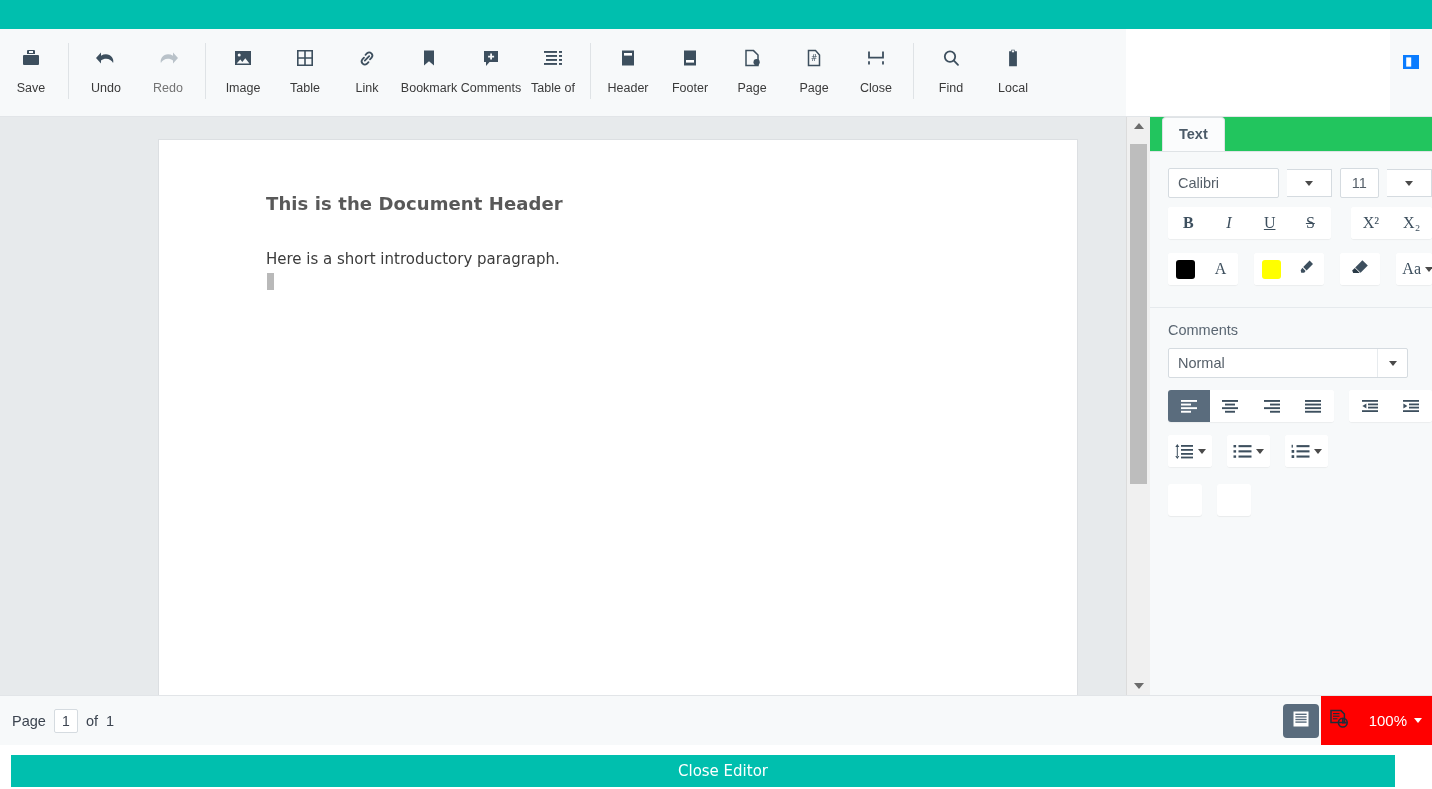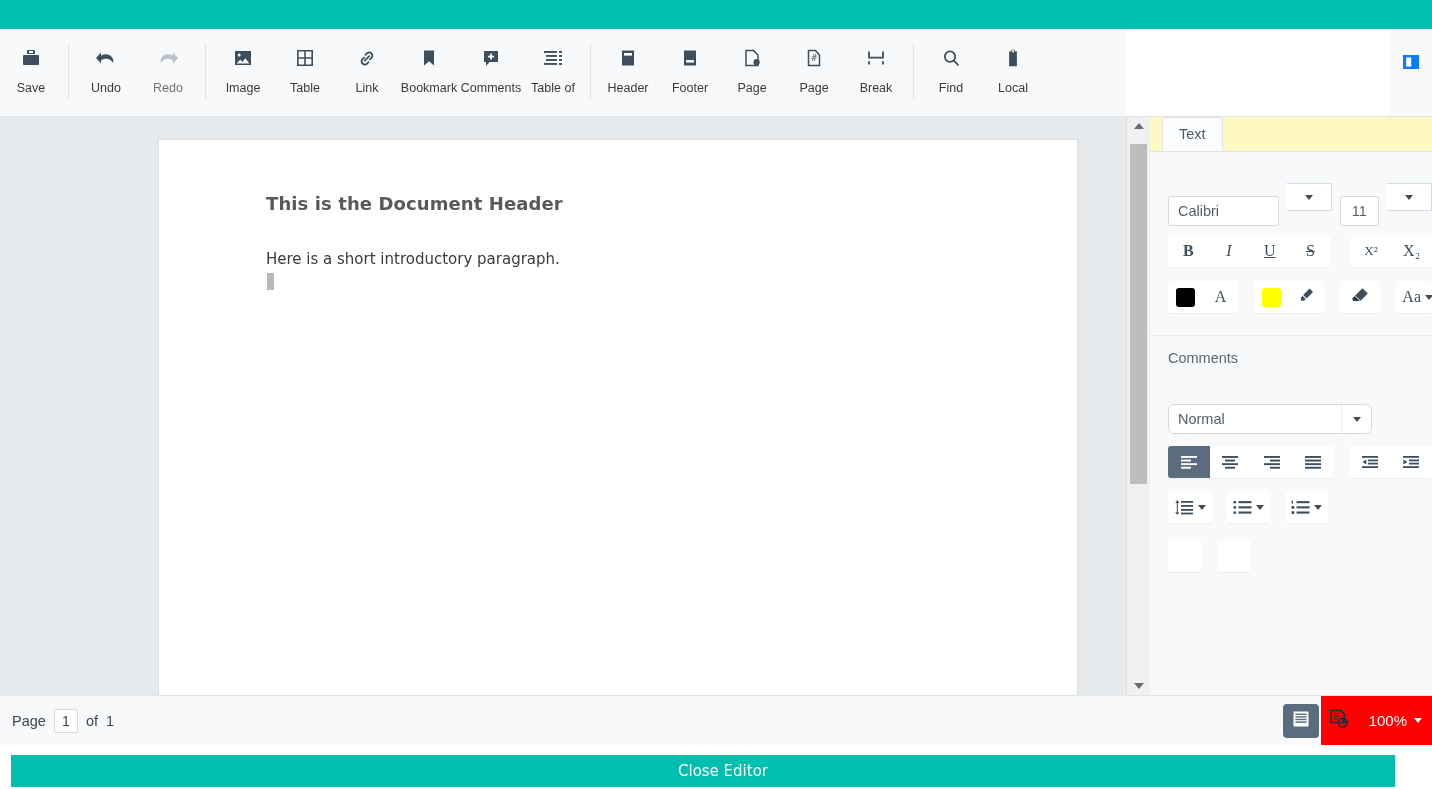--- a/index.html
+++ b/index.html
@@ -168,21 +168,22 @@
     background: #f7f9fa;
     position: relative;
     overflow: hidden;
   }
   #tabstrip {
     height: 35px;
     border-bottom: 1px solid #dfe3e6;
     display: flex;
     align-items: flex-end;
     padding-left: 12px;
-    background: #fef9c3;
+    background: #22c55e;
+    font-weight: bold;
   }
   .panel-tab {
     height: 34px;
     padding: 0 16px;
     display: flex;
     align-items: center;
     font-size: 14.5px;
     color: #4b5a68;
     background: #fbfcfd;
     border: 1px solid #dfe3e6;
@@ -202,21 +203,20 @@
   }
   .row { display: flex; align-items: center; padding-left: 18px; gap: 8px; margin-top: 8px; }
 
   .combo {
     display: flex;
     height: 30px;
     background: #ffffff;
     border: 1px solid #d5dbe0;
     border-radius: 2px;
     align-items: center;
-    margin-top: 28px;
   }
   .combo .val {
     padding: 0 9px;
     font-size: 14.5px;
     color: #555f69;
     white-space: nowrap;
     overflow: hidden;
   }
   .combo .caret {
     width: 30px; height: 28px;
@@ -257,21 +257,21 @@
   .fbtn.wide { width: 48px; }
   .fbtn.combo-btn { width: auto; padding: 0 6px; gap: 4px; }
   .serifbtn { font-family: "Liberation Serif", serif; }
 
   .swatch-black { width: 19px; height: 19px; background: #000000; border-radius: 3px; }
   .swatch-yellow { width: 19px; height: 19px; background: #ffff00; border-radius: 3px; }
 
   .blankbtn { width: 34px; height: 32px; background: #ffffff; border-radius: 3px;
               box-shadow: 0 1px 1px rgba(0,0,0,.06); cursor: pointer; }
 
-  #style-combo { width: 204px; border-radius: 6px; }
+  #style-combo { width: 240px; }
   #style-combo .val { flex: 1; }
 
   
   #status-bar {
     height: 50px;
     background: #f7f9fa;
     border-top: 1px solid #e2e5e8;
     display: flex;
     align-items: center;
     position: relative;
@@ -481,21 +481,21 @@
     </div>
     <div class="tb-btn">
       <span class="ic">
         <svg width="22" height="20" viewBox="0 0 22 20">
             <g fill="none" stroke="currentColor" stroke-width="1.8">
               <path d="M4 3.5v6.2h14V3.5"></path>
               <path d="M4 16.5v-3.2M18 16.5v-3.2"></path>
             </g>
           </svg>
       </span>
-      <span class="lb">Break</span>
+      <span class="lb">Close</span>
     </div>
 
     <div class="tb-sep"></div>
 
     <div class="tb-btn">
       <span class="ic">
         <svg width="20" height="20" viewBox="0 0 20 20">
             <g fill="none" stroke="currentColor" stroke-width="1.8">
               <circle cx="9" cy="8.6" r="5.2"></circle>
               <path d="M12.9 12.6 17 16.8" stroke-linecap="round"></path>
@@ -578,21 +578,21 @@
             <span>I</span>
           </div>
         <div class="fbtn serifbtn" style="text-decoration:underline;">
             <span>U</span>
           </div>
         <div class="fbtn serifbtn" style="text-decoration:line-through;">
             <span>S</span>
           </div>
       </div>
       <div class="btn-group">
-        <div class="fbtn serifbtn" style="font-size:13px;">
+        <div class="fbtn serifbtn" style="font-size:16px;">
             <span>X²</span>
           </div>
         <div class="fbtn serifbtn" style="font-size:16px;">
             <span>X₂</span>
           </div>
       </div>
     </div>
 
     <div class="row" style="margin-top:14px; gap:16px;">
       <div class="btn-group">

